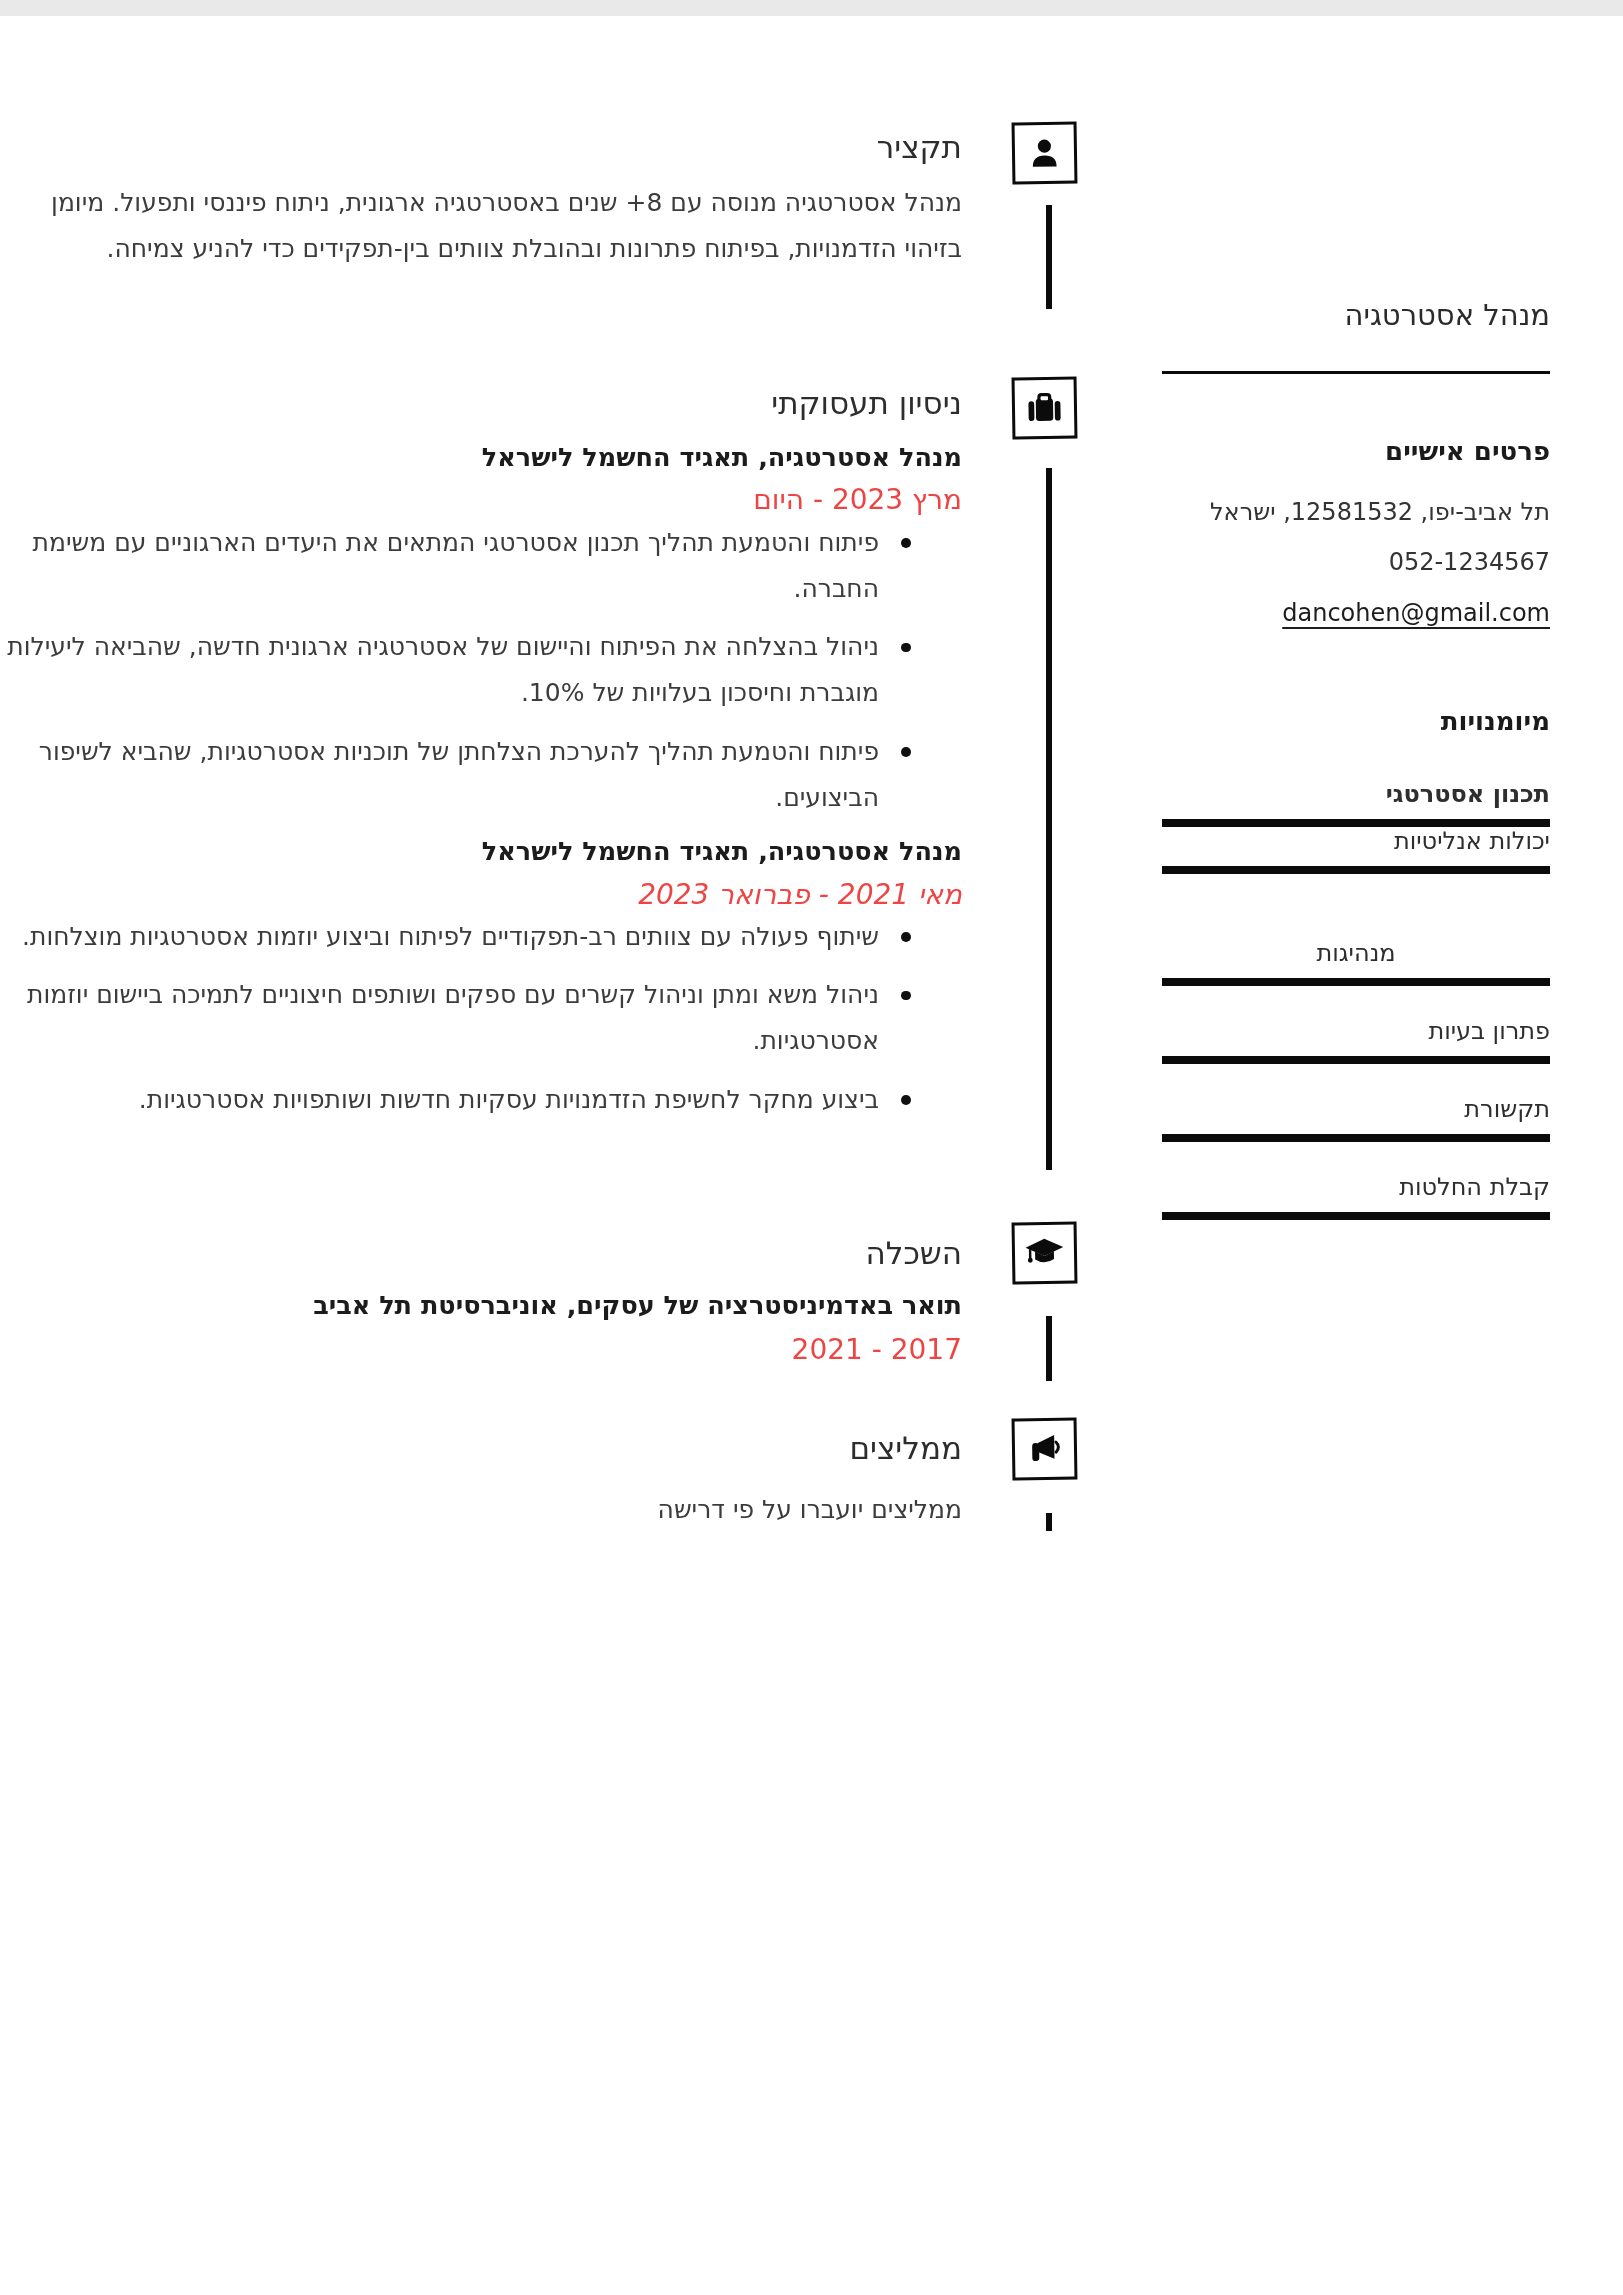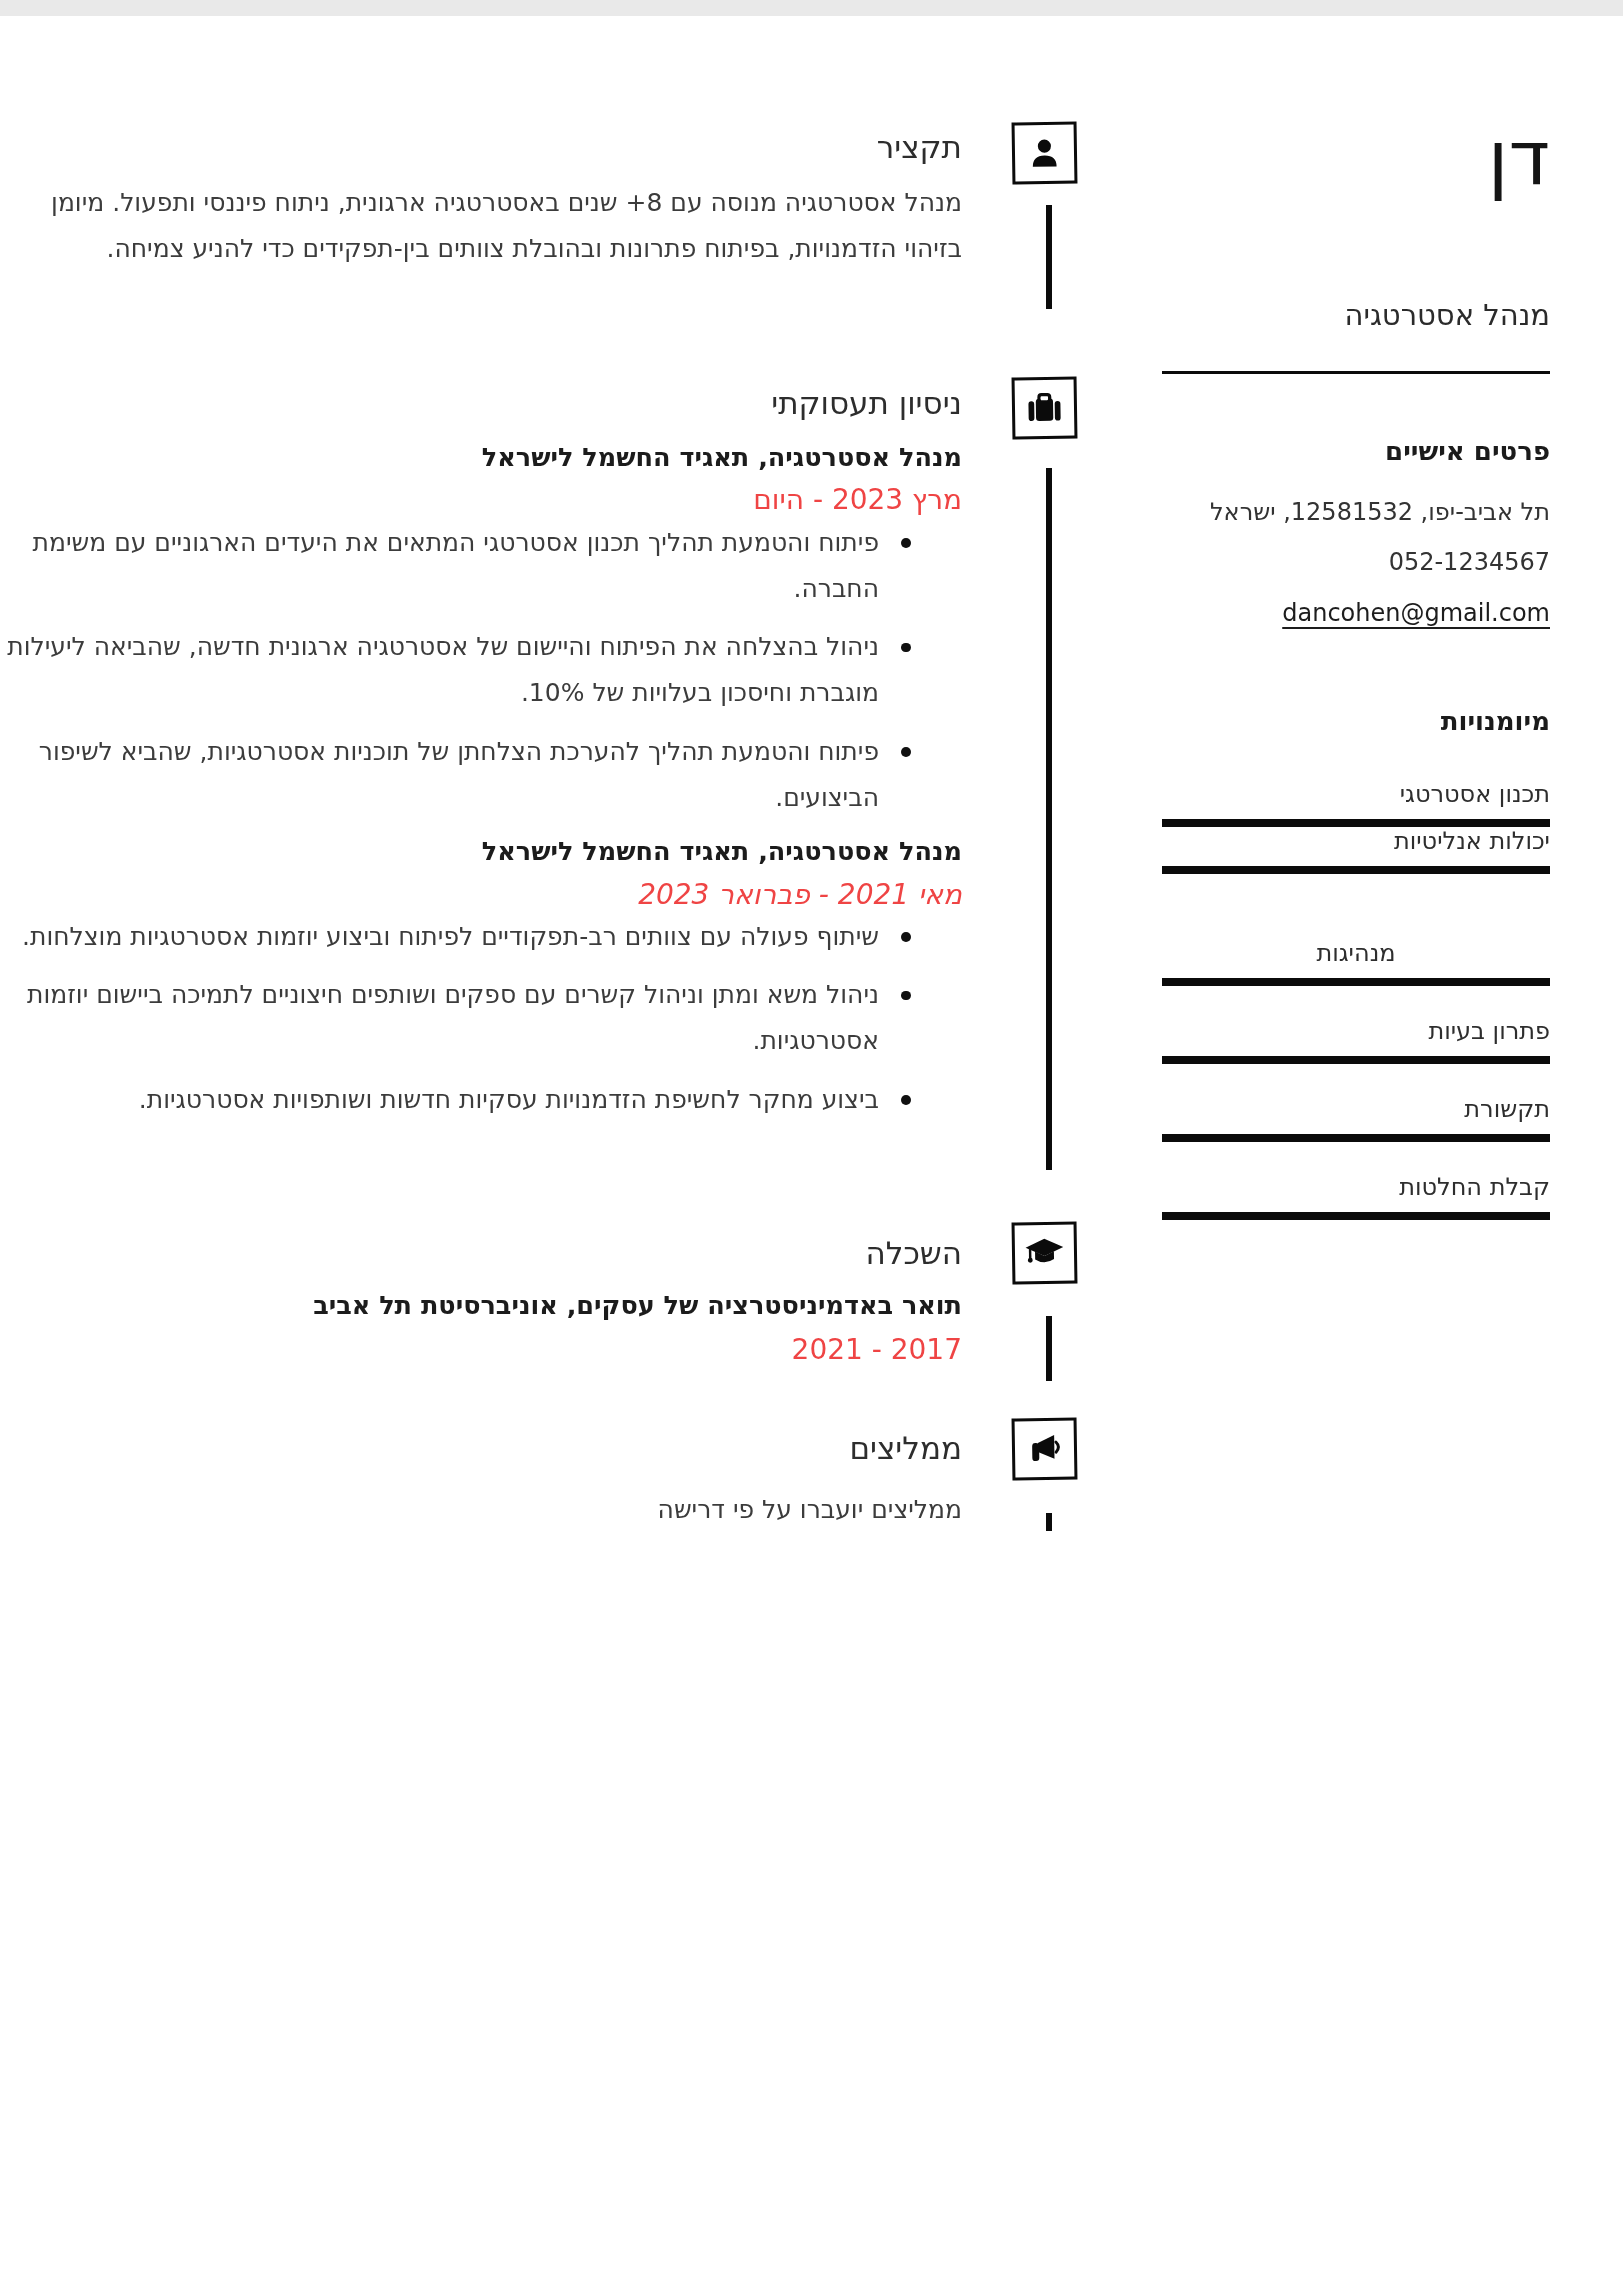--- a/index.html
+++ b/index.html
@@ -133,38 +133,37 @@
         <rect x="20" y="34" width="17" height="44" rx="8" fill="#0b0b0b"></rect>
         <path d="M78 32 Q90 44 78 57" fill="none" stroke="#0b0b0b" stroke-width="7" stroke-linecap="round"></path>
       </svg>
     </span>
   </div>
   <div class="tl-line" style="top:1497px;height:18.3px;"></div>
 
   <div class="sidebar">
 
     <div class="name" style="top:101px;">
-      <div>דן</div>
     </div>
 
     <div class="side-title" style="top:282px;">מנהל אסטרטגיה</div>
 
     <div class="side-divider" style="top:355px;"></div>
 
     <div class="side-heading" style="top:420px;">פרטים אישיים</div>
 
     <div class="side-text" style="top:482px;">תל אביב-יפו, 12581532, ישראל</div>
     <div class="side-text" style="top:532px;">052-1234567</div>
     <div class="side-text" style="top:583px;">
       <span class="email-link">dancohen@gmail.com</span>
     </div>
 
     <div class="side-heading" style="top:690px;">מיומנויות</div>
 
-    <div class="skill-row" style="top:763px;">
+    <div class="skill-row" style="top:763px;font-weight:bold;">
       <div class="skill-label">תכנון אסטרטגי</div>
       <div class="skill-bar-track">
         <div class="skill-bar" style="width: 100%;"></div>
       </div>
     </div>
     <div class="skill-row" style="top:810px;">
       <div class="skill-label">יכולות אנליטיות</div>
       <div class="skill-bar-track">
         <div class="skill-bar" style="width: 100%;"></div>
       </div>

